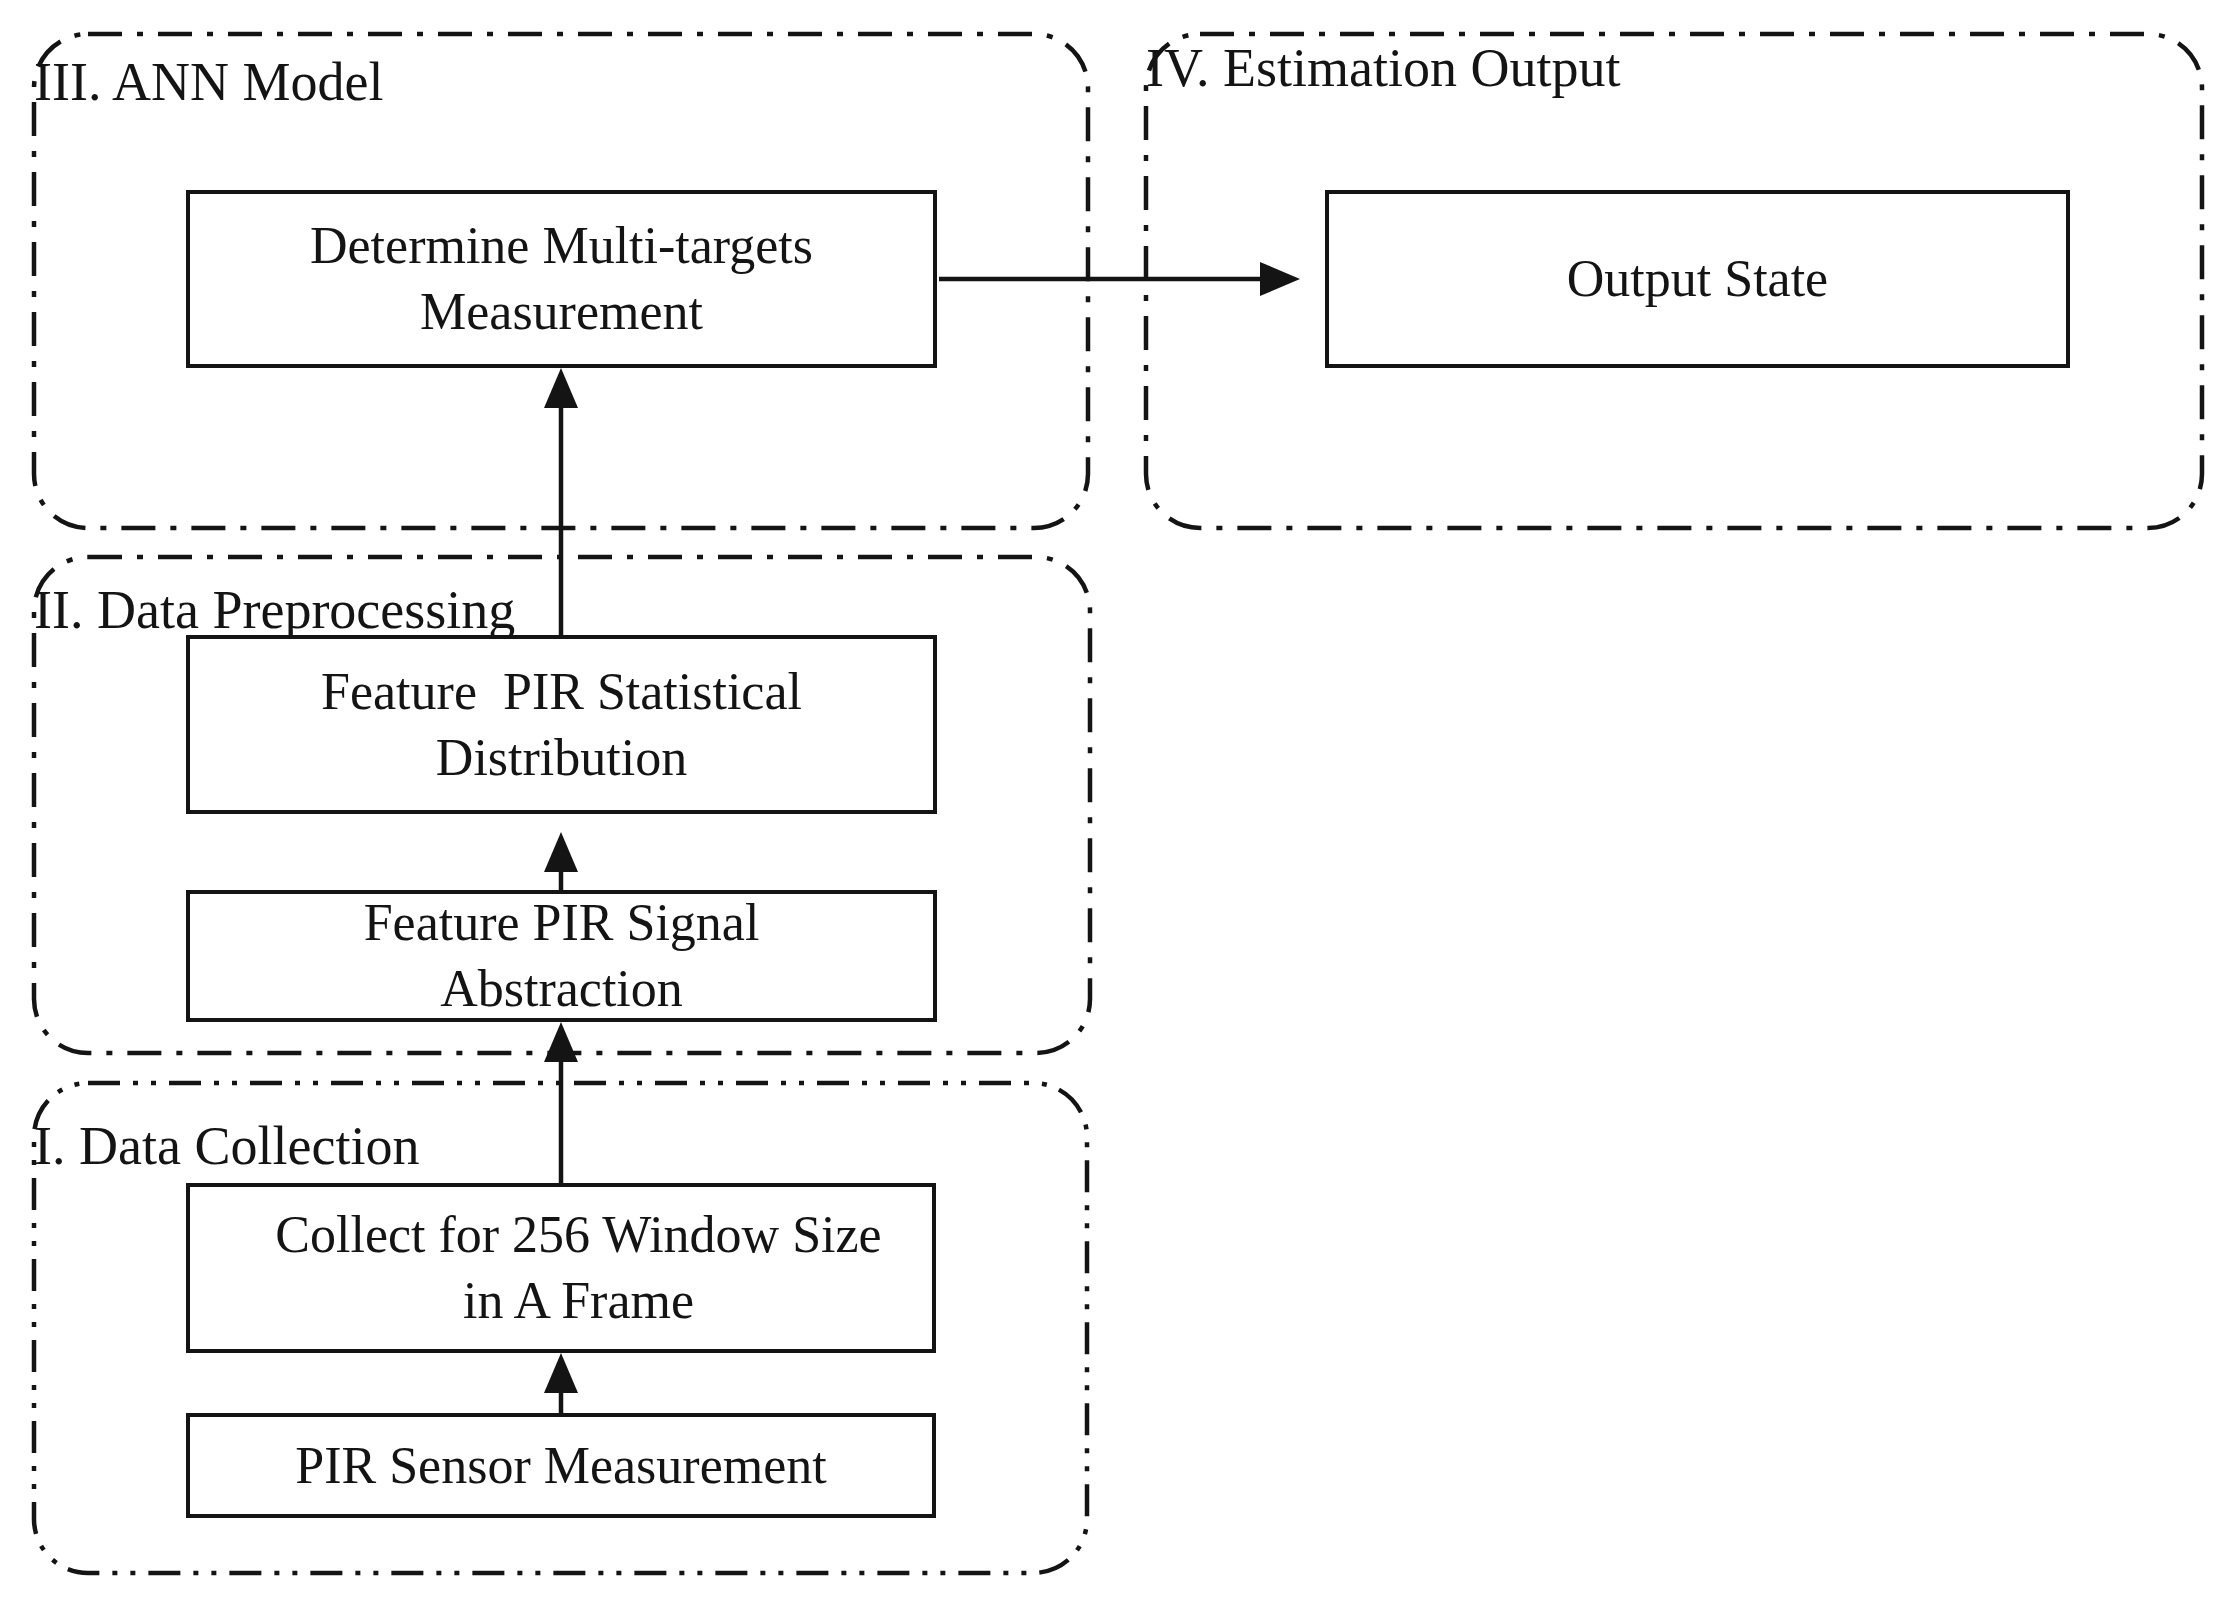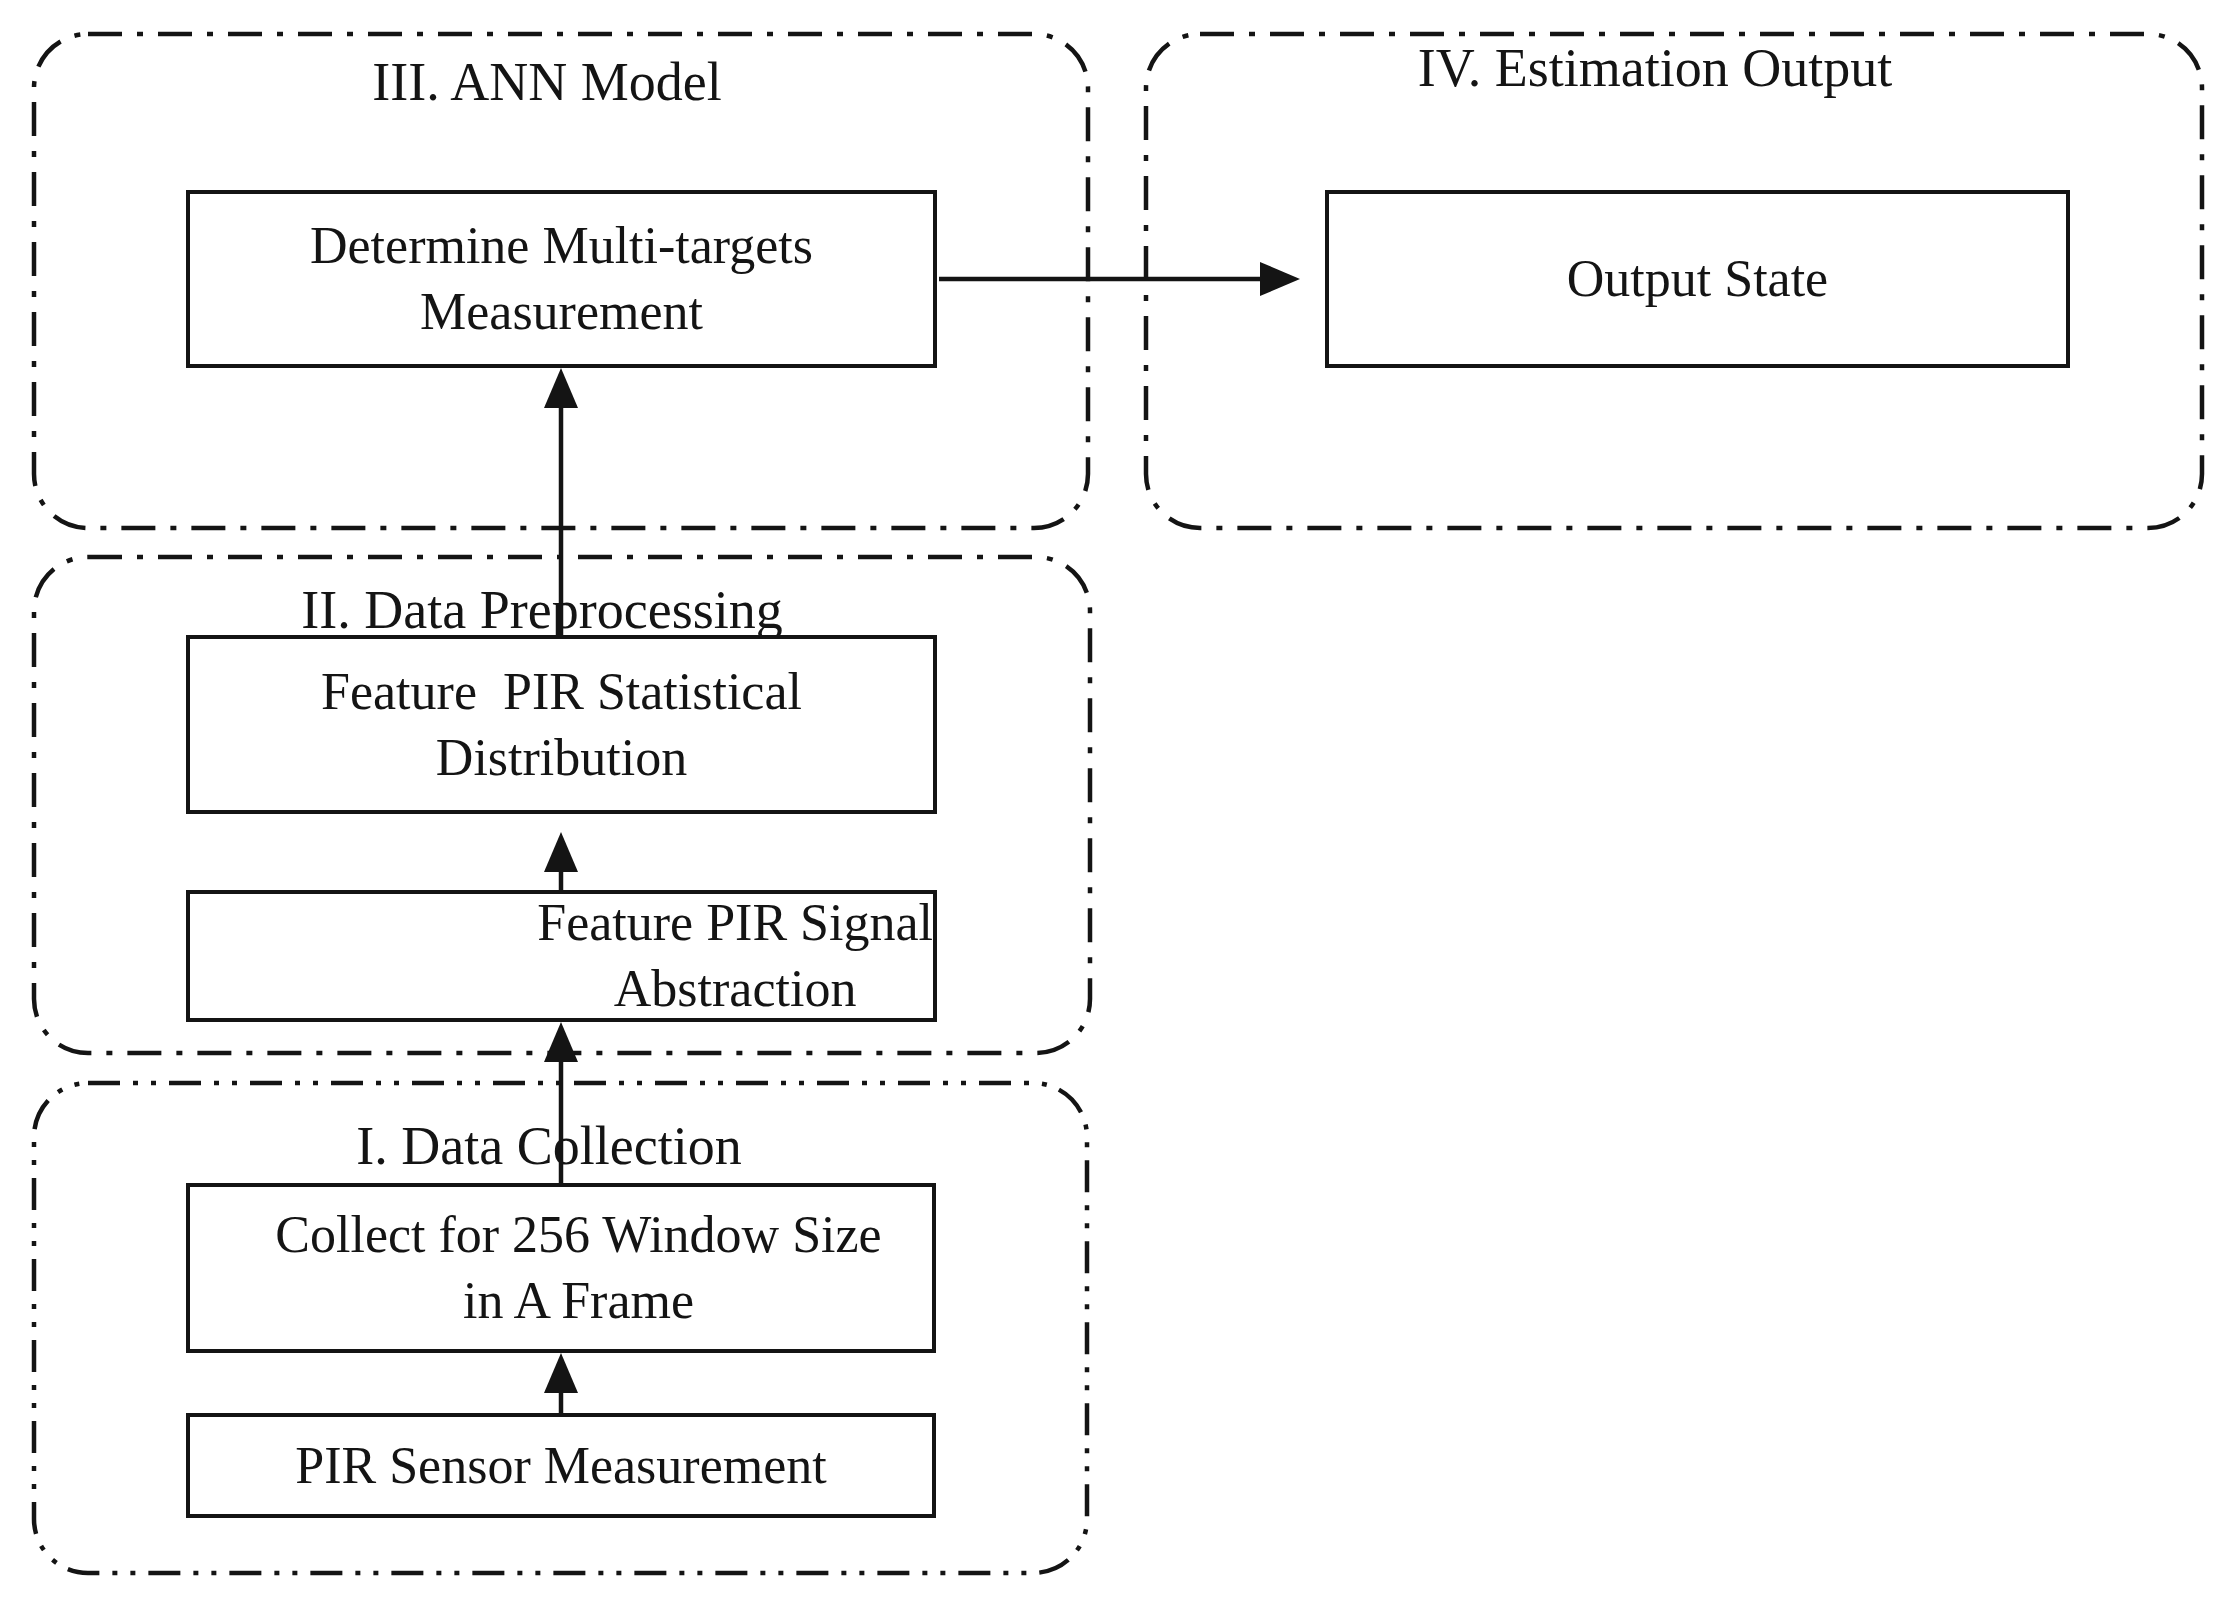--- a/index.html
+++ b/index.html
@@ -38,30 +38,30 @@
     font-size: 52px;
     line-height: 1.26;
     text-align: center;
     white-space: pre-wrap;
     color: #141414;
   }
   .group-label {
     position: absolute;
     font-size: 54px;
     line-height: 1.2;
-    text-align: center;
+    text-align: left;
     white-space: pre;
     color: #141414;
     z-index: 2;
   }
   
   #node-determine     { left: 186px;  top: 190px;  width: 751px; height: 178px; }
   #node-output        { left: 1300px; top: 190px;  width: 745px; height: 178px; margin-left: 25px; }
   #node-statistical   { left: 186px;  top: 635px;  width: 751px; height: 179px; }
-  #node-signal        { left: 186px;  top: 890px;  width: 751px; height: 132px; justify-content: flex-end; }
+  #node-signal        { left: 186px;  top: 890px;  width: 751px; height: 132px; }
   #node-collect       { left: 186px;  top: 1183px; width: 750px; height: 170px; padding-left: 35px; }
   #node-pir           { left: 186px;  top: 1413px; width: 750px; height: 105px; }
   
   #label-ann          { left: 34px;   top: 50px;   width: 1026px; }
   #label-estimation   { left: 1146px; top: 36px;   width: 1018px; }
   #label-preprocess   { left: 34px;   top: 578px;  width: 1016px; }
   #label-collection   { left: 34px;   top: 1114px; width: 1030px; }
 </style>
 </head>
 <body>

